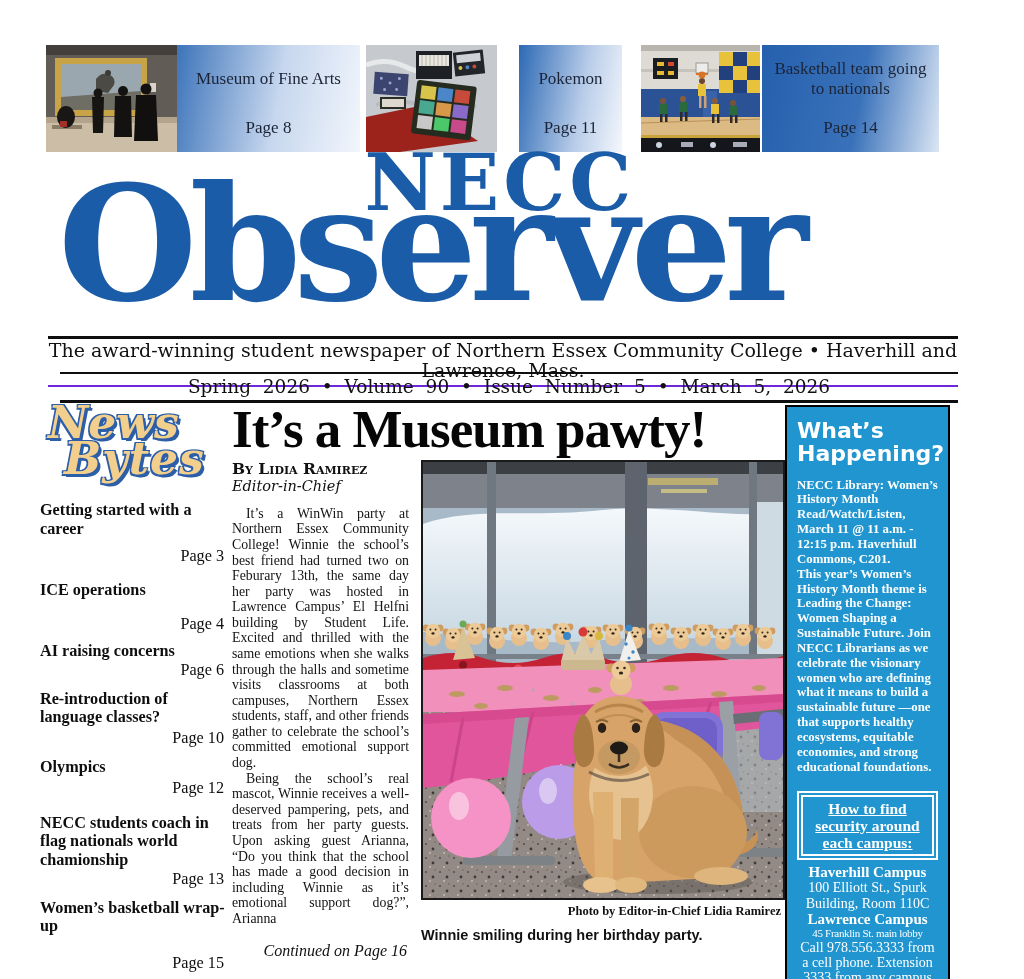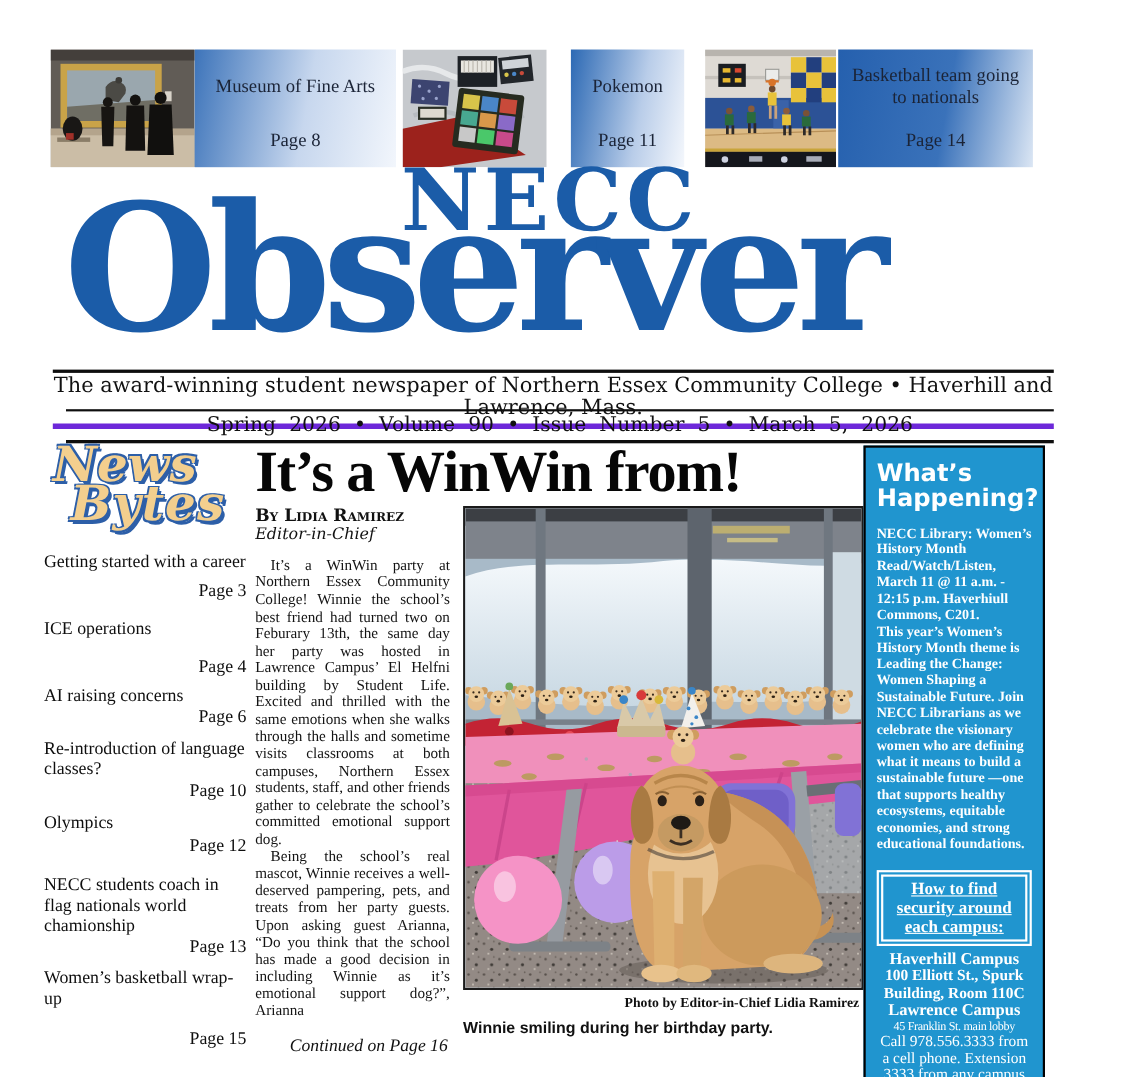--- a/index.html
+++ b/index.html
@@ -20,39 +20,39 @@
 
   
   .masthead{position:absolute;top:150px;left:0;width:1024px;height:184px;text-align:right;}
   .necc{position:absolute;top:-6px;left:500px;transform:translateX(-50%);
         font-family:"DejaVu Serif",serif;font-weight:bold;color:#1b5ca8;
         font-size:78px;letter-spacing:4px;line-height:1;white-space:nowrap;}
   .observer{position:absolute;top:14px;left:58px;font-family:"DejaVu Serif",serif;
         font-weight:bold;color:#1b5ca8;font-size:160px;letter-spacing:-8px;
         line-height:1;white-space:nowrap;}
   .tagline{position:absolute;top:336px;left:48px;width:910px;text-align:center;
-        border-top:3px solid #0e0e0e;border-bottom:5px solid #6d28d9;
+        border-top:3px solid #0e0e0e;border-bottom:2px solid #6d28d9;
         padding:2px 0 4px;font-family:"DejaVu Serif",serif;font-size:19px;line-height:1.05;}
   .issueline{position:absolute;top:372px;left:60px;width:898px;text-align:center;
         border-top:2px solid #0e0e0e;border-bottom:3px solid #0e0e0e;
         padding:3px 0 4px;font-family:"DejaVu Serif",serif;font-size:18.5px;
         line-height:1.05;word-spacing:6px;}
 
   
   .content{position:absolute;top:405px;left:40px;width:918px;display:flex;align-items:flex-start;}
 
   
   .nb{width:192px;flex:none;box-sizing:border-box;padding-right:6px;}
   .nb-logo{margin:0 0 24px 8px;font-family:"DejaVu Serif",serif;font-style:italic;
         font-weight:bold;font-size:44px;line-height:0.82;color:#f3cf8e;
         text-shadow:-1.5px -1.5px 0 #2d5fa8,1.5px -1.5px 0 #2d5fa8,
                     -1.5px 1.5px 0 #2d5fa8,1.5px 1.5px 0 #2d5fa8,3px 3px 0 #2d5fa8;}
   .nb-logo .l2{margin-left:16px;letter-spacing:1px;}
   .nb-item{font-size:16.2px;line-height:1.16;color:#0e0e0e;}
-  .nb-item .t{font-weight:normal;}
+  .nb-item .t{font-weight:bold;}
   .nb-item .p{text-align:right;padding-right:2px;}
 
   
   .center{width:553px;flex:none;}
   .headline{font-family:"Liberation Serif",serif;font-weight:bold;font-size:53px;
         letter-spacing:-1px;line-height:0.92;margin:0 0 6px 0;white-space:nowrap;color:#060606;}
   .center-row{display:flex;}
   .art-col{width:185px;flex:none;box-sizing:border-box;padding-right:8px;}
   .byline{font-family:"DejaVu Serif",serif;font-weight:bold;font-variant:small-caps;
         font-size:15.5px;line-height:1.1;}
@@ -72,21 +72,21 @@
         color:#fff;padding:12px 10px 12px;}
   .wh-title{font-family:"DejaVu Sans",sans-serif;font-weight:bold;font-size:22px;
         line-height:1.06;margin-bottom:12px;}
   .wh-entry{font-family:"Liberation Serif",serif;font-weight:bold;font-size:12.8px;line-height:1.16;}
   .sec-box{margin-top:16px;border:2px solid #fff;padding:2px;}
   .sec-box-inner{border:2px solid #fff;padding:3px 1px;text-align:center;
         font-family:"Liberation Serif",serif;font-weight:bold;font-size:15.5px;
         line-height:1.1;text-decoration:underline;}
   .sec-lines{text-align:center;margin-top:4px;line-height:1.1;}
   .sec-campus{font-weight:bold;font-size:15px;text-align:center;}
-  .sec-addr{font-size:14px;font-weight:bold;}
+  .sec-addr{font-size:14px;}
   .sec-addr2{font-size:11px;letter-spacing:-0.3px;}
   .sec-phone{font-size:14px;}
 </style>
 </head>
 <body>
 
 <div class="page">
 
   <div class="banner">
 
@@ -279,21 +279,21 @@
         <div class="p">Page 13</div>
       </div>
       <div class="nb-item" style="margin-top:10px">
         <div class="t">Women’s basketball wrap-up</div>
         <div class="p" style="margin-top:18px">Page 15</div>
       </div>
 
     </div>
 
     <div class="center">
-      <h1 class="headline">It’s a WinWin from!</h1>
+      <h1 class="headline">It’s a Museum pawty!</h1>
       <div class="center-row">
         <div class="art-col">
           <div class="byline">By Lidia Ramirez</div>
           <div class="byrole">Editor-in-Chief</div>
           <div class="body-text">
             <p>It’s a WinWin party at Northern Essex Community College! Winnie the school’s best friend had turned two on Feburary 13th, the same day her party was hosted in Lawrence Campus’ El Helfni building by Student Life. Excited and thrilled with the same emotions when she walks through the halls and sometime visits classrooms at both campuses, Northern Essex students, staff, and other friends gather to celebrate the school’s committed emotional support dog.</p>
             <p>Being the school’s real mascot, Winnie receives a well-deserved pampering, pets, and treats from her party guests. Upon asking guest Arianna, “Do you think that the school has made a good decision in including Winnie as it’s emotional support dog?”, Arianna</p>
           </div>
           <div class="continued">Continued on Page 16</div>
         </div>

